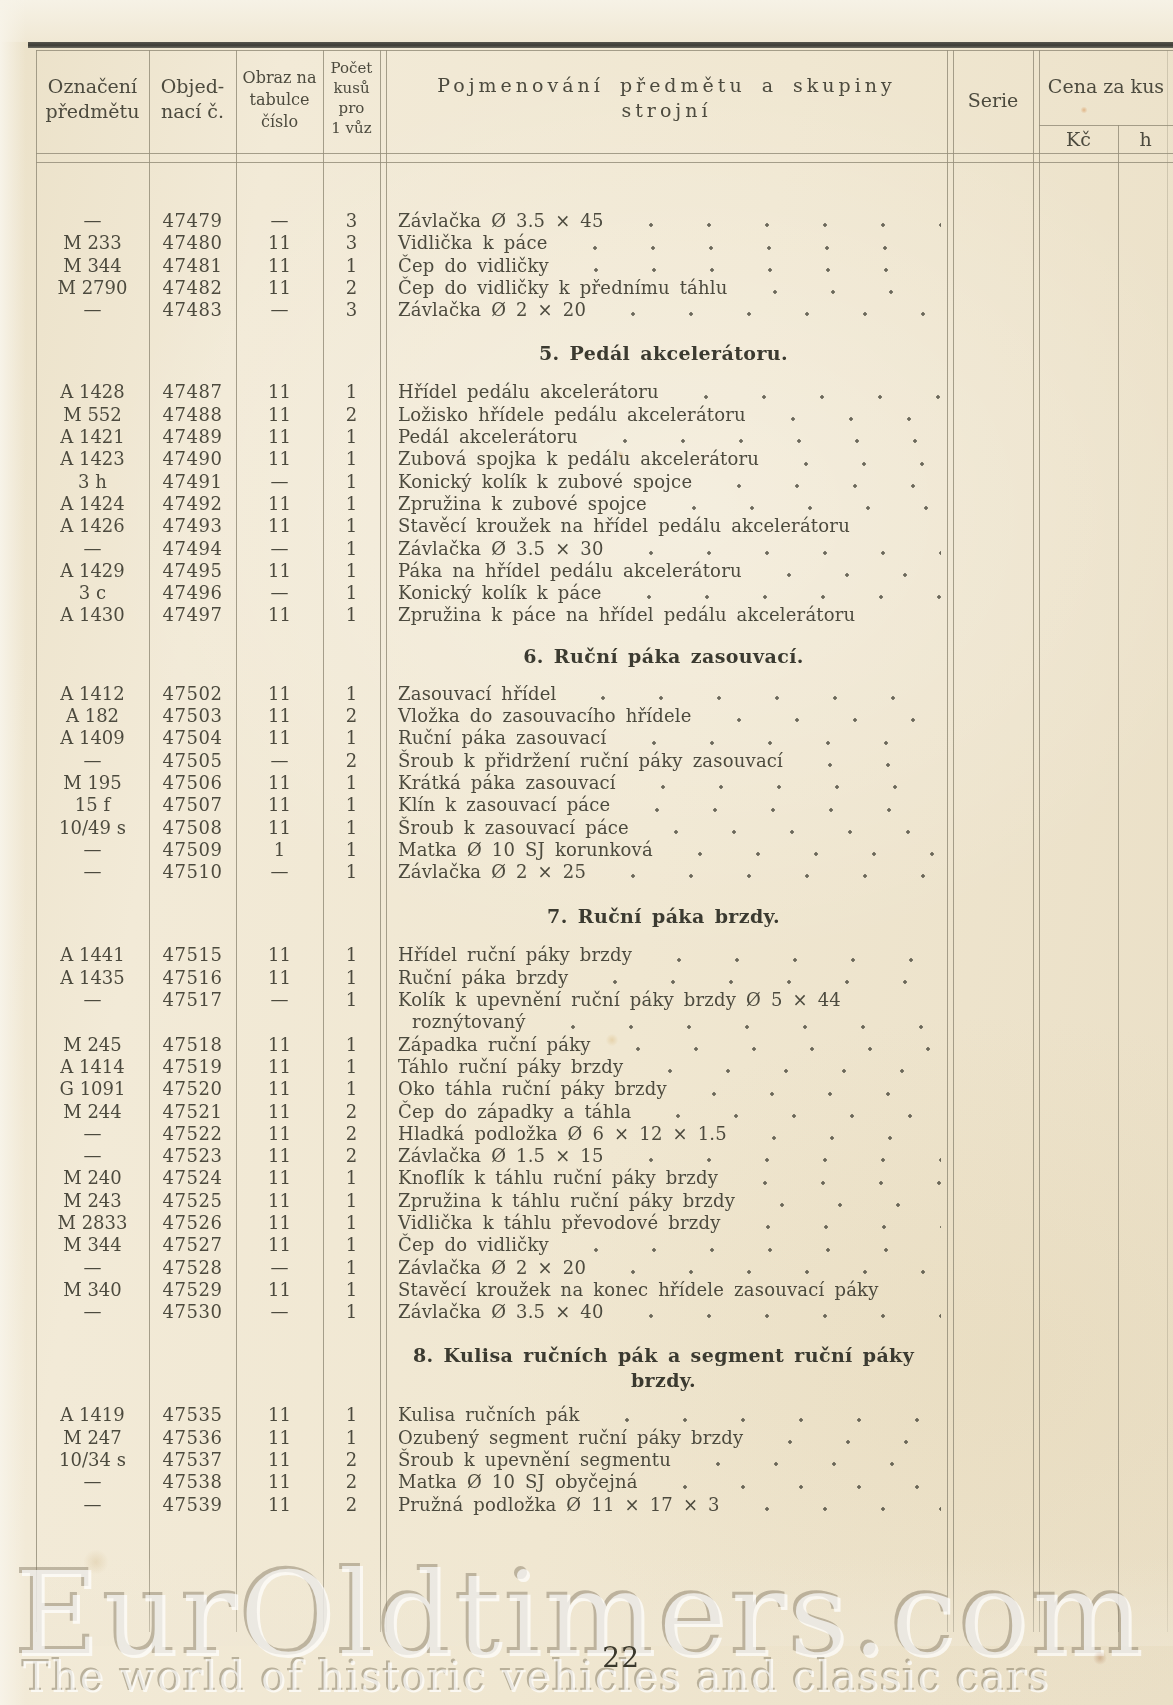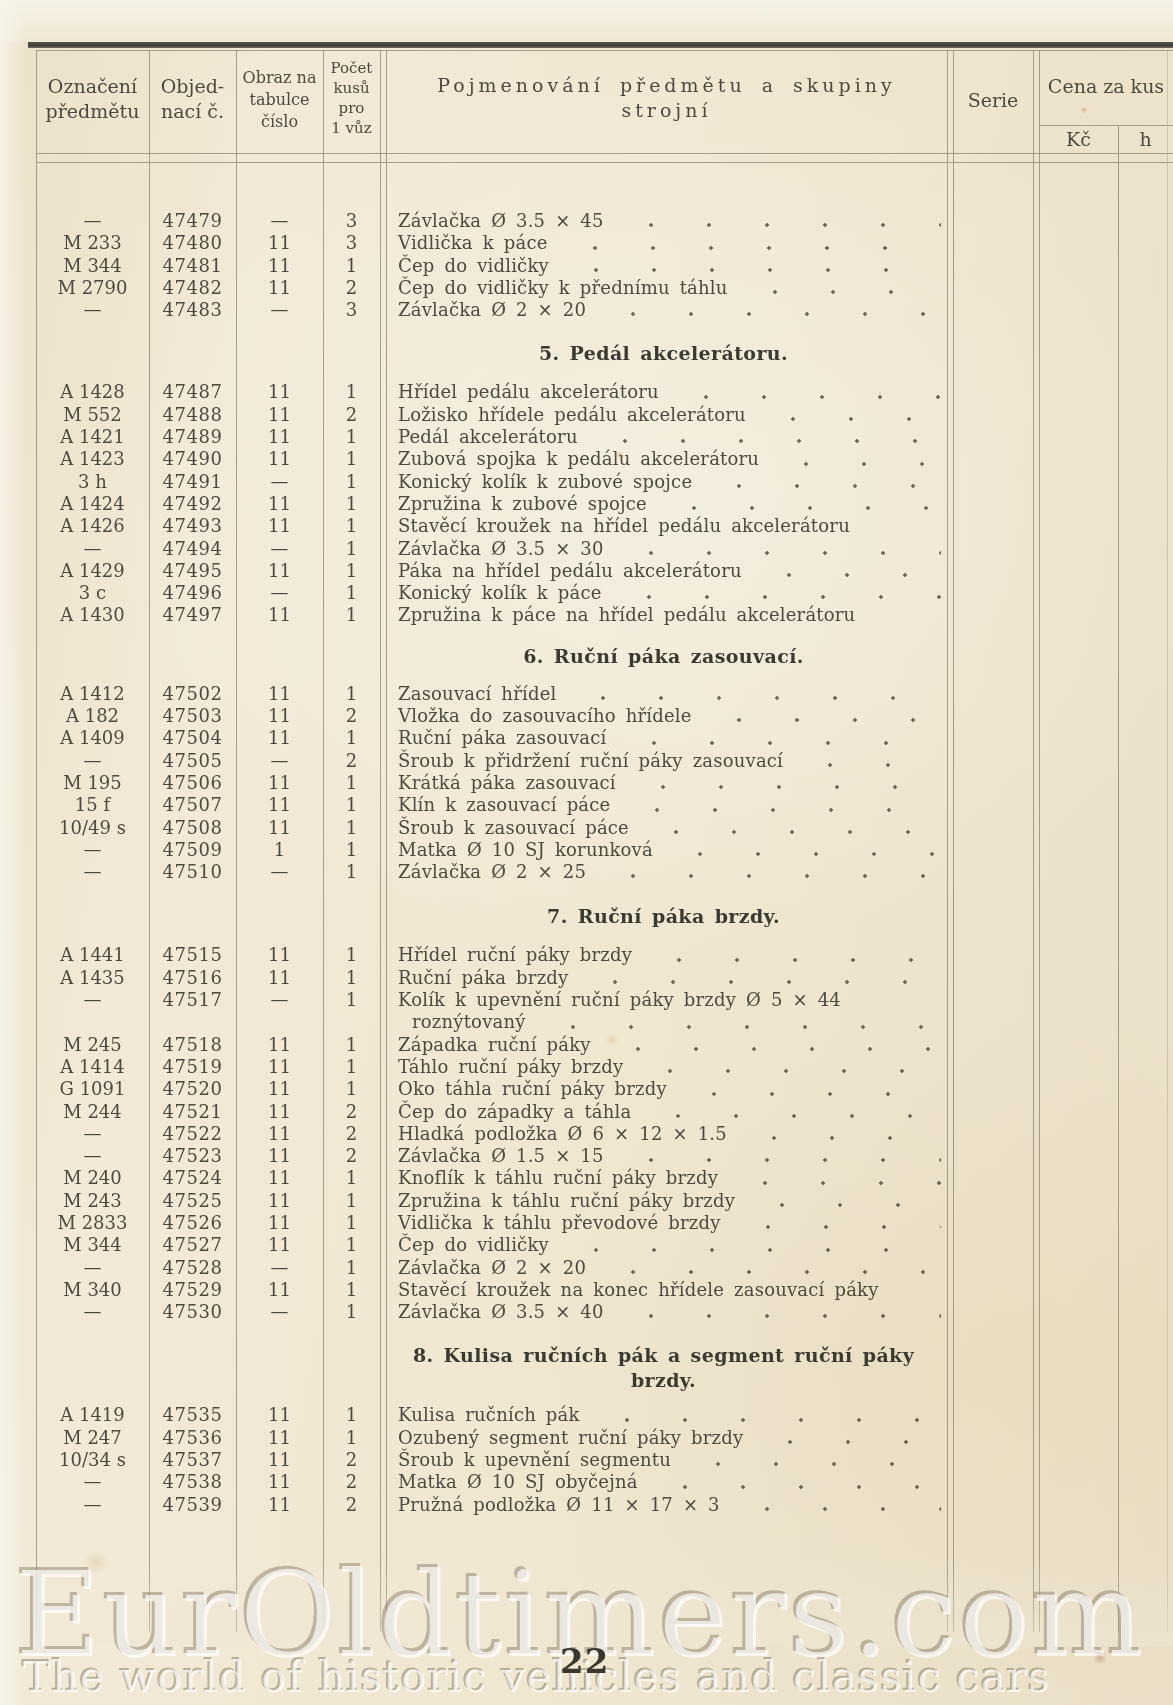--- a/index.html
+++ b/index.html
@@ -59,22 +59,22 @@
   .sec2 .section-title{margin-top:17px;} .sec2 .rows{margin-top:14px;}
   .sec3 .section-title{margin-top:21px;} .sec3 .rows{margin-top:15px;}
   .sec4 .section-title{margin-top:20px;} .sec4 .rows{margin-top:11px;}
   
   .wm1{position:absolute;left:14px;top:1544px;width:1180px;white-space:nowrap;
     font-size:118px;letter-spacing:2px;color:transparent;
     text-shadow:1.5px 1.5px 0 rgba(255,255,255,0.7), -1.5px -1.5px 0 rgba(118,108,86,0.42);}
   .wm2{position:absolute;left:22px;top:1652px;width:1150px;white-space:nowrap;
     font-size:42px;letter-spacing:1px;color:transparent;
     text-shadow:1px 1px 0 rgba(255,255,255,0.7), -1px -1px 0 rgba(118,108,86,0.45);}
-  .pageno{position:absolute;left:560px;top:1641px;width:80px;text-align:left;
-    font-size:34px;font-weight:bold;color:#3a382c;letter-spacing:1px;z-index:5;}
+  .pageno{position:absolute;left:560px;top:1641px;width:80px;text-align:right;
+    font-size:28px;font-weight:normal;color:#3a382c;letter-spacing:1px;z-index:5;}
 </style>
 </head>
 <body>
 
 <div class="page">
   <div class="page-top"></div>
   <div class="page-left-edge"></div>
   <div class="top-rule"></div>
 
   <div class="vl" style="left:36px"></div>

